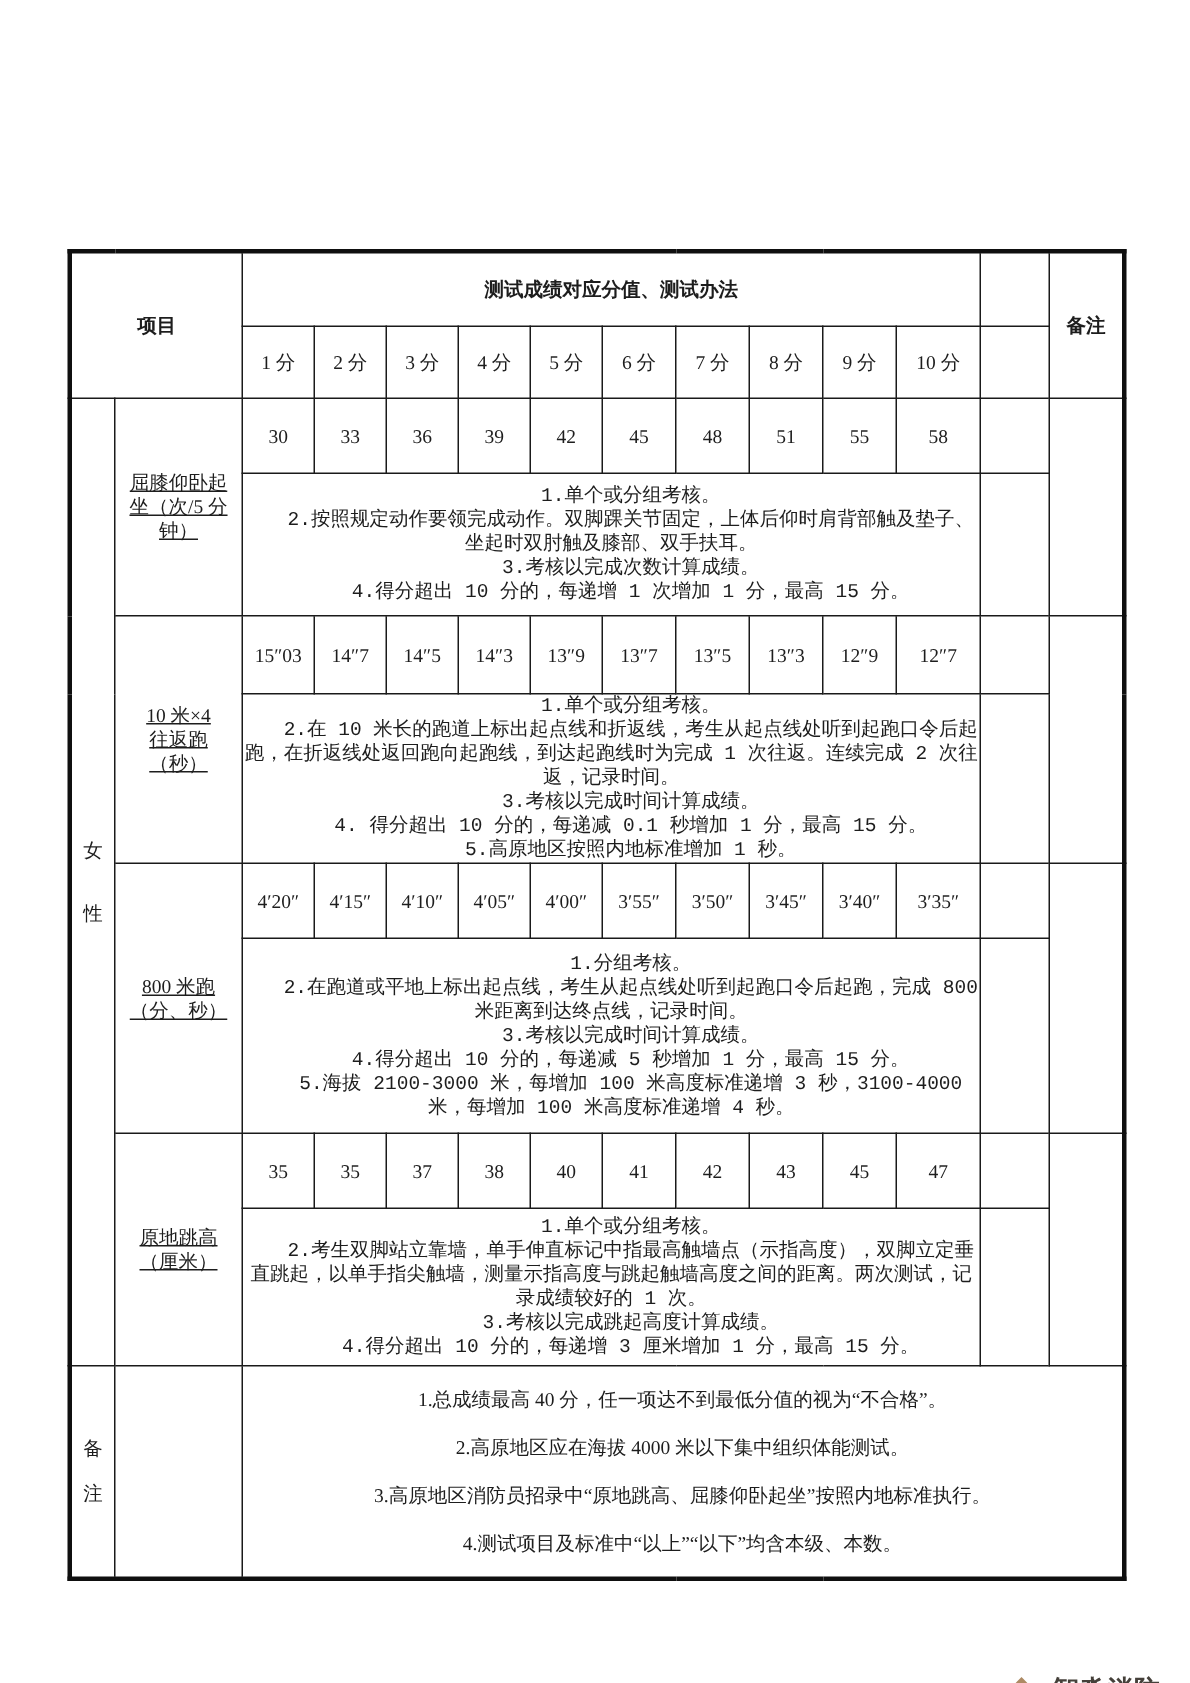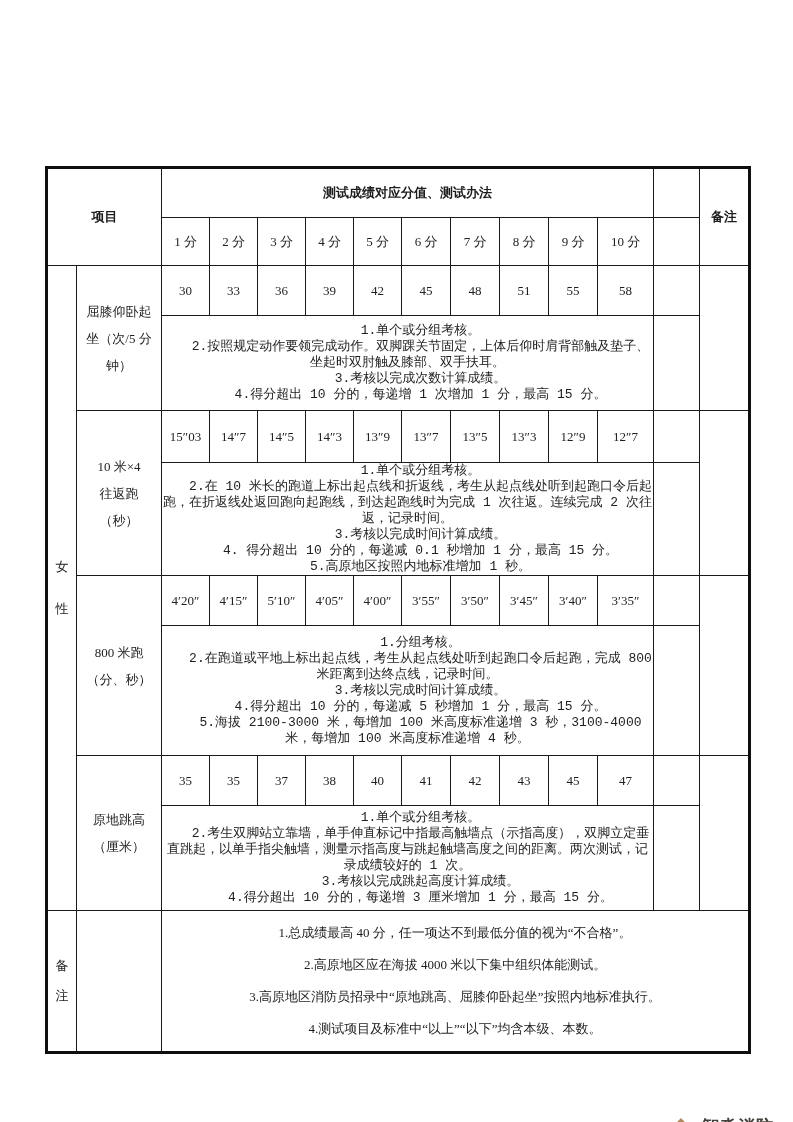--- a/index.html
+++ b/index.html
@@ -33,22 +33,23 @@
   }
   .hdr-score { font-size: 13px; }
   .gender-cell, .footer-label-cell {
     white-space: pre-line;
     font-size: 14px;
     line-height: 42px;
   }
   .footer-label-cell { line-height: 30px; }
   .name-cell {
     white-space: pre-line;
-    line-height: 27px;
+    line-height: 16px;
     padding: 0 2px;
+    text-decoration: underline;
   }
   .val-cell { font-size: 13px; }
   .method-cell {
     text-align: left;
     vertical-align: middle;
     padding: 4px 14px 4px 10px;
     font-family: Liberation Mono, monospace;
   }
   .method-cell p {
     margin: 0;
@@ -191,21 +192,21 @@
         <p>5.高原地区按照内地标准增加 1 秒。</p>
       </td>
       <td></td>
     </tr>
 
     <tr style="height:50px">
       <td class="name-cell" rowspan="2">800 米跑
 （分、秒）</td>
       <td class="val-cell">4′20″</td>
       <td class="val-cell">4′15″</td>
-      <td class="val-cell">5′10″</td>
+      <td class="val-cell">4′10″</td>
       <td class="val-cell">4′05″</td>
       <td class="val-cell">4′00″</td>
       <td class="val-cell">3′55″</td>
       <td class="val-cell">3′50″</td>
       <td class="val-cell">3′45″</td>
       <td class="val-cell">3′40″</td>
       <td class="val-cell">3′35″</td>
       <td></td>
       <td rowspan="2"></td>
     </tr>

